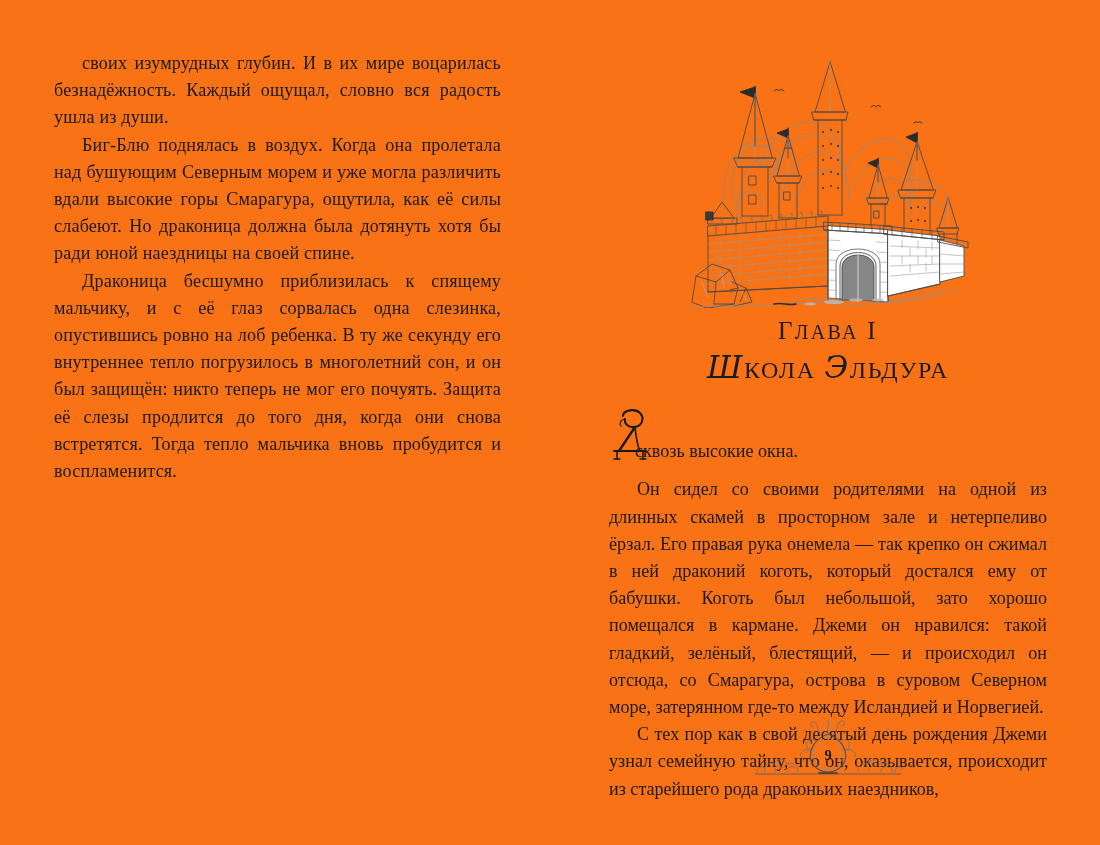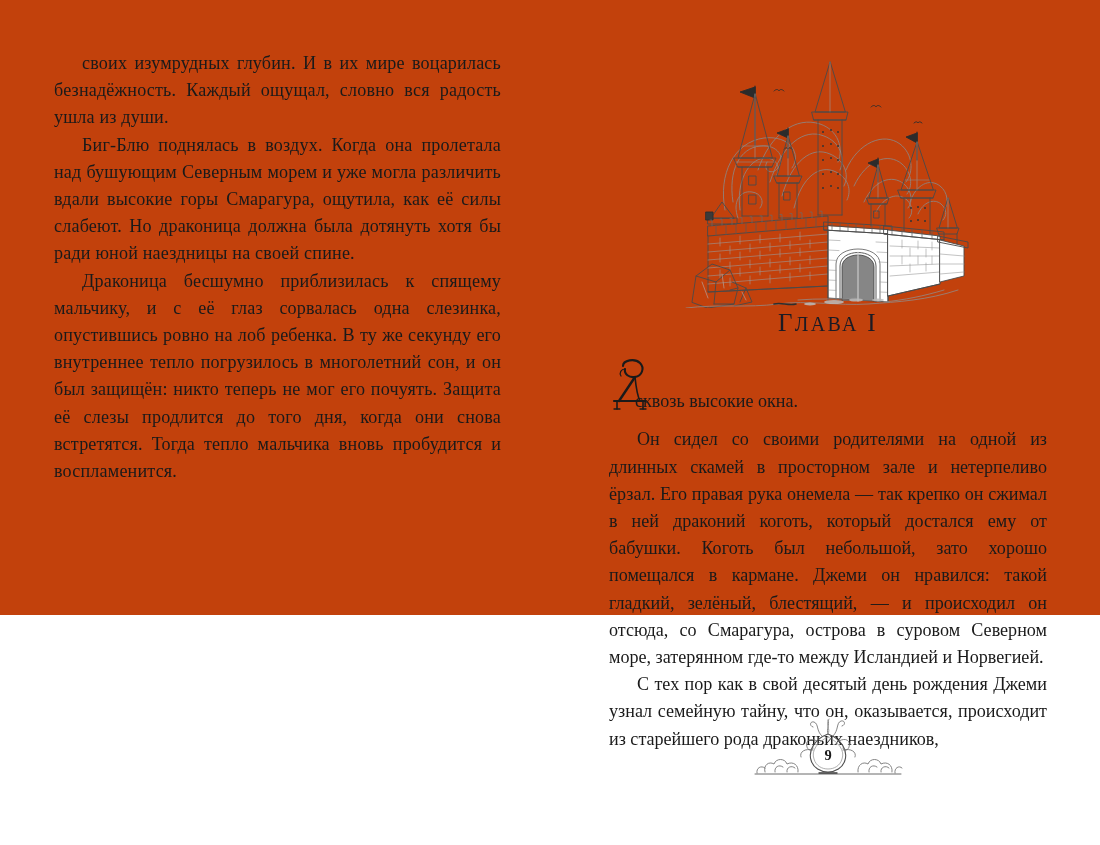--- a/index.html
+++ b/index.html
@@ -12,22 +12,22 @@
     width: 1100px;
     height: 845px;
     overflow: hidden;
     font-family: "Liberation Serif", "DejaVu Serif", serif;
     color: #1a1a1a;
   }
 
   .spread {
     position: relative;
     width: 1100px;
-    height: 615px;
-    background: #c2410c;
+    height: 845px;
+    background: #f97316;
   }
 
   
   .page-left {
     position: absolute;
     left: 54px;
     top: 50px;
     width: 447px;
     height: 745px;
   }
@@ -62,20 +62,21 @@
     position: absolute;
     left: 50%;
     top: 0;
     transform: translateX(-50%);
     display: block;
   }
 
   
   .chapter-heading {
     text-align: center;
+    margin-top: 8px;
     margin-bottom: 0;
   }
   .chapter-number-line {
     font-size: 24px;
     line-height: 30px;
     letter-spacing: 0.10em;
     color: #1b1b24;
     white-space: nowrap;
   }
   .chapter-number-line .cap {
@@ -427,20 +428,23 @@
           </g>
           <path d="M96 254 C104 252 110 256 118 254" stroke="#2e2e2e" stroke-width="1.6"></path>
         </g>
       </svg>
     </figure>
 
     <div class="chapter-heading">
       <div class="chapter-number-line">
         <span class="cap">Г</span><span class="sc">ЛАВА</span>&nbsp;<span class="cap">I</span>
       </div>
+      <div class="chapter-title-line">
+        <span class="swash">Ш</span><span class="sc">КОЛА</span>&nbsp;<span class="swash">Э</span><span class="sc">ЛЬДУРА</span>
+      </div>
     </div>
 
     <div class="drop-para">
       <svg class="dropcap" viewBox="0 0 42 56" xmlns="http://www.w3.org/2000/svg">
         <g fill="none" stroke="#1a1a1a" stroke-linecap="round" stroke-linejoin="round">
 
           <path d="M14 9 C14 3 26 1 31 6 C36 11 33 19 26 20 C20 21 15 17 16 12" stroke-width="2.1"></path>
           <path d="M26 20 L10 44" stroke-width="2.4"></path>
           <path d="M26 20 C27 30 28 38 31 44" stroke-width="1.6"></path>
           <path d="M5 44 L37 44" stroke-width="2.2"></path>

